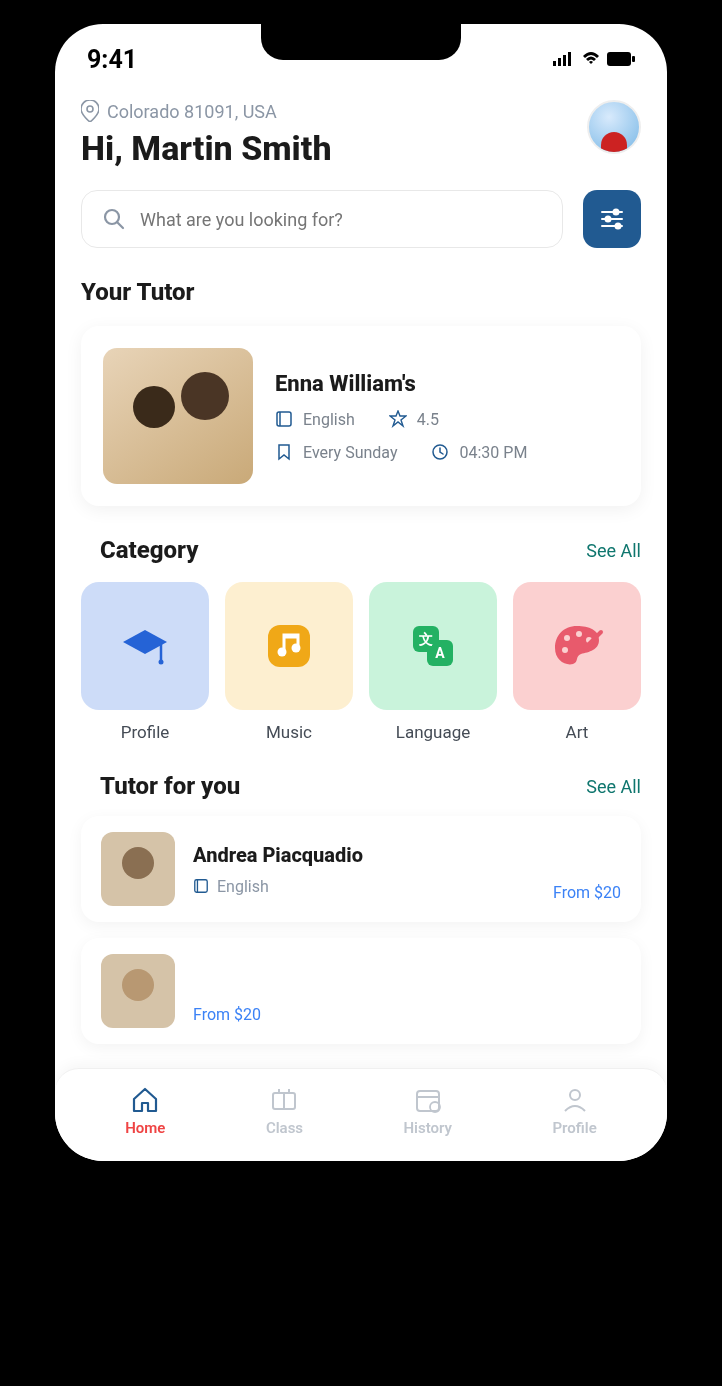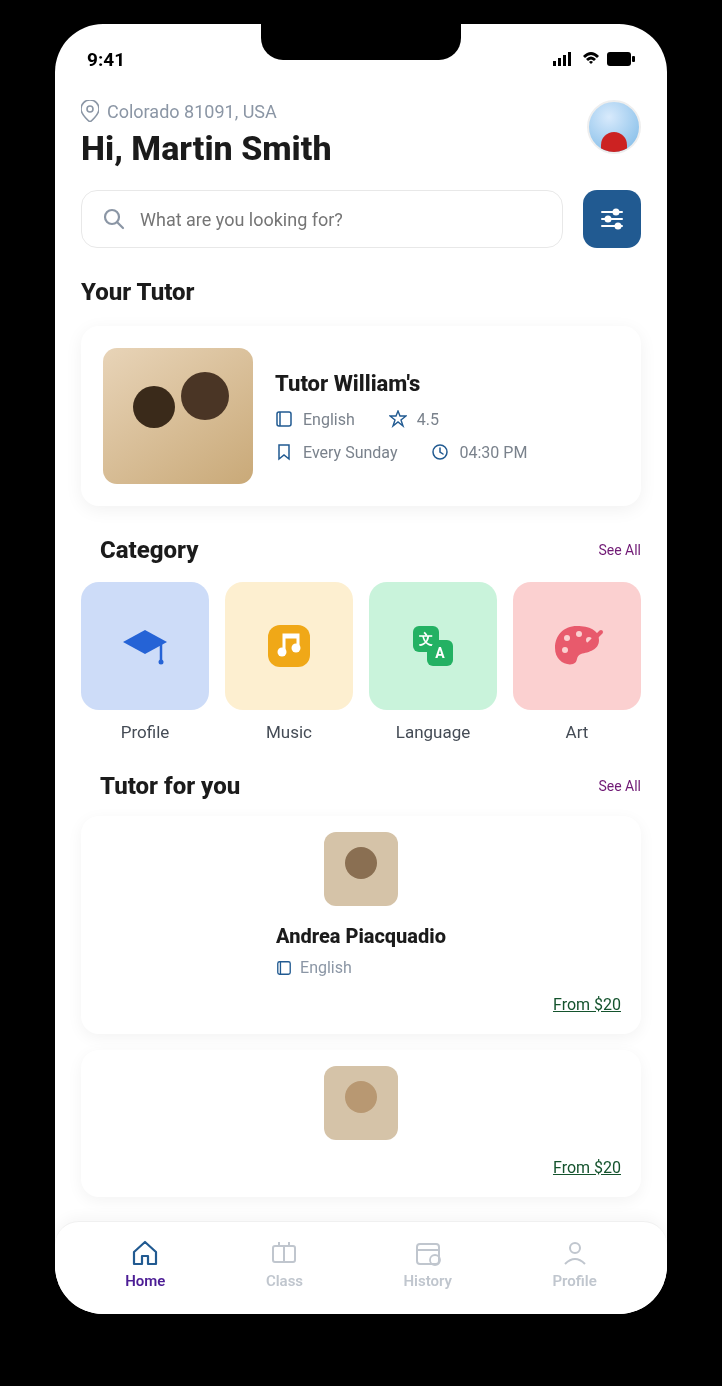--- a/index.html
+++ b/index.html
@@ -1,62 +1,62 @@
 <!DOCTYPE html>
 <html><head>
   <meta charset="utf-8">
   <style>
     * { margin: 0; padding: 0; box-sizing: border-box; font-family: -apple-system, BlinkMacSystemFont, 'Segoe UI', Roboto, sans-serif; }
     body { background: #000; display: flex; justify-content: center; padding: 10px; }
     .phone-frame { width: 640px; background: #000; border-radius: 60px; padding: 14px; position: relative; }
     .phone-inner { background: #fff; border-radius: 48px; overflow: hidden; position: relative; }
     .notch { position: absolute; top: 0; left: 50%; transform: translateX(-50%); width: 200px; height: 36px; background: #000; border-bottom-left-radius: 22px; border-bottom-right-radius: 22px; z-index: 10; }
     .status-bar { display: flex; justify-content: space-between; padding: 20px 32px 8px; height: 58px; align-items: center; }
-    .status-time { font-size: 19px; font-weight: 700; }
+    .status-time { font-size: 25px; font-weight: 700; }
     .status-icons { display: flex; gap: 6px; align-items: center; }
     .content { padding: 18px 26px 0; }
     .header-row { display: flex; justify-content: space-between; align-items: flex-start; }
     .location { display: flex; align-items: center; gap: 8px; color: #8B96A5; font-size: 18px; }
     .greeting { font-size: 34px; font-weight: 800; color: #1b1b1b; margin-top: 6px; }
     .avatar { width: 54px; height: 54px; border-radius: 50%; background: radial-gradient(circle at 40% 30%, #d8eafc, #7ab8e6); border: 2px solid #eee; position: relative; overflow: hidden; }
     .avatar::after { content:''; position:absolute; left:50%; top:60%; transform:translateX(-50%); width:26px; height:26px; background:#c22; border-radius:50% 50% 10% 10%;}
     .search-row { display: flex; gap: 20px; margin-top: 22px; }
     .search-box { flex: 1; display: flex; align-items: center; gap: 14px; padding: 16px 20px; border: 1px solid #e8e8e8; border-radius: 16px; }
     .search-box input { border: none; outline: none; font-size: 18px; color: #8B96A5; flex: 1; background: transparent; }
     .filter-btn { width: 58px; height: 58px; background: #215a91; border-radius: 14px; display: flex; align-items: center; justify-content: center; }
     .section-title { font-size: 24px; font-weight: 800; color: #1b1b1b; margin-top: 30px; }
     .section-header { display: flex; justify-content: space-between; align-items: center; margin-top: 30px; margin-left: 19px; }
-    .see-all { color: #701a75; font-size: 14px; }
+    .see-all { color: #0f766e; font-size: 18px; }
     .tutor-card { background: #fff; border-radius: 18px; box-shadow: 0 4px 18px rgba(0,0,0,0.06); padding: 22px; display: flex; gap: 22px; margin-top: 20px; align-items: center;}
     .tutor-photo { width: 150px; height: 136px; border-radius: 14px; background: linear-gradient(145deg, #e8d4b8, #c9a978); position: relative; overflow:hidden; flex-shrink:0;}
     .tutor-photo::before{content:'';position:absolute;left:20%;top:28%;width:42px;height:42px;background:#3a2a1a;border-radius:50%;}
     .tutor-photo::after{content:'';position:absolute;left:52%;top:18%;width:48px;height:48px;background:#4a3525;border-radius:50%;}
     .tutor-info { flex: 1; }
     .tutor-name { font-size: 22px; font-weight: 800; color: #1b1b1b; }
     .tutor-row { display: flex; align-items: center; gap: 10px; margin-top: 14px; color: #7a828c; font-size: 16px; }
     .tutor-row .sep { width: 14px; }
     .categories { display: flex; gap: 16px; margin-top: 18px; }
     .cat-item { flex: 1; text-align: center; }
     .cat-box { width: 100%; aspect-ratio: 1; border-radius: 18px; display: flex; align-items: center; justify-content: center; }
     .cat-academic { background: #cddcf8; }
     .cat-music { background: #fdefd0; }
     .cat-language { background: #c9f3db; }
     .cat-art { background: #fbd0d0; }
     .cat-label { margin-top: 12px; color: #454c56; font-size: 17px; }
-    .tutor-list-card { background: #fff; border-radius: 18px; box-shadow: 0 4px 16px rgba(0,0,0,0.05); padding: 16px 20px; display: flex; gap: 18px; align-items: center; margin-top: 16px; flex-direction: column; }
+    .tutor-list-card { background: #fff; border-radius: 18px; box-shadow: 0 4px 16px rgba(0,0,0,0.05); padding: 16px 20px; display: flex; gap: 18px; align-items: center; margin-top: 16px; }
     .small-photo { width: 74px; height: 74px; border-radius: 12px; background: #d5c3a8; flex-shrink:0; position:relative; overflow:hidden;}
     .small-photo::after{content:'';position:absolute;left:50%;top:20%;transform:translateX(-50%);width:32px;height:32px;background:#8a6f52;border-radius:50%;}
     .small-photo.p2::after{background:#b89872;}
     .list-info { flex: 1; }
     .list-name { font-size: 20px; font-weight: 800; color: #1b1b1b; }
     .list-subject { display: flex; align-items: center; gap: 8px; color: #8B96A5; font-size: 16px; margin-top: 10px; }
-    .list-price { color: #14532d; font-size: 16px; align-self: flex-end; padding-bottom: 4px; text-decoration: underline;}
+    .list-price { color: #3b82f6; font-size: 16px; align-self: flex-end; padding-bottom: 4px;}
     .bottom-nav { display: flex; justify-content: space-around; padding: 16px 20px 24px; background: #fff; border-top: 1px solid #f0f0f0; margin-top: 24px; border-radius: 24px 24px 0 0; box-shadow: 0 -4px 14px rgba(0,0,0,0.04);}
     .nav-item { display: flex; flex-direction: column; align-items: center; gap: 4px; color: #c0c6ce; font-size: 15px; font-weight: 600;}
-    .nav-item.active { color: #4c1d95; }
+    .nav-item.active { color: #ef4444; }
     svg { display: block; }
   </style>
 </head>
 <body>
 
 <div class="phone-frame">
   <div class="phone-inner">
     <div class="notch"></div>
 
     <div class="status-bar">
@@ -112,21 +112,21 @@
               </g>
             </svg>
         </div>
       </div>
 
       <div class="section-title">Your Tutor</div>
 
       <div class="tutor-card">
         <div class="tutor-photo"></div>
         <div class="tutor-info">
-          <div class="tutor-name">Tutor William's</div>
+          <div class="tutor-name">Enna William's</div>
           <div class="tutor-row">
             <svg width="18" height="18" viewBox="0 0 18 18">
                 <rect x="2" y="2" width="14" height="14" rx="2" fill="none" stroke="#215a91" stroke-width="1.5"></rect>
                 <line x1="5" y1="2" x2="5" y2="16" stroke="#215a91" stroke-width="1.5"></line>
               </svg>
             <span>English</span>
             <span class="sep"></span>
             <svg width="18" height="18" viewBox="0 0 18 18">
                 <path d="M9 1 L11 6 L17 6 L12 10 L14 16 L9 12 L4 16 L6 10 L1 6 L7 6 Z" fill="none" stroke="#215a91" stroke-width="1.4"></path>
               </svg>

